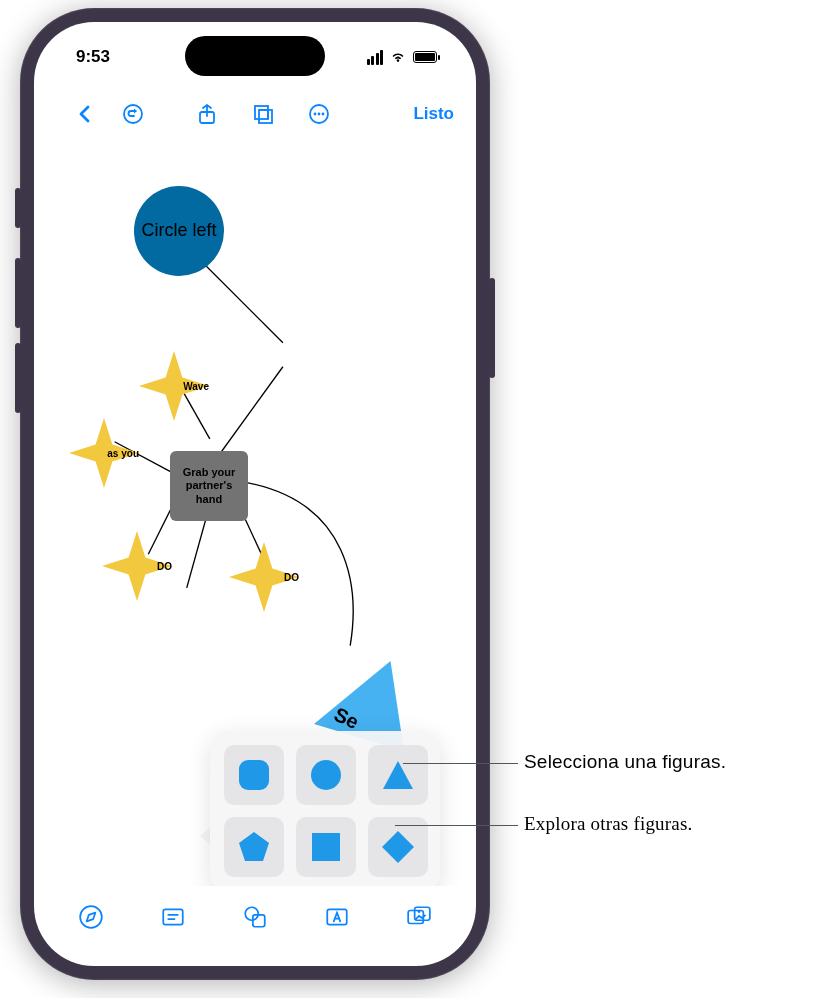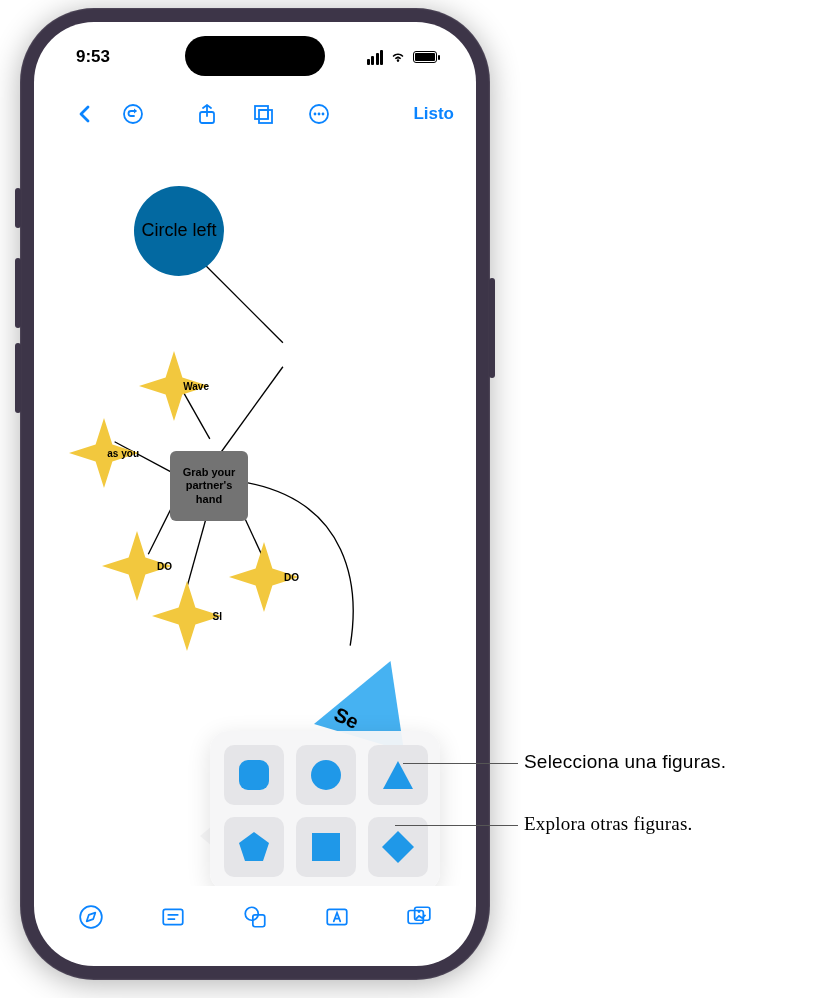--- a/index.html
+++ b/index.html
@@ -310,26 +310,20 @@
             <path fill="#f2c83e" d="M50 0 L62 38 L100 50 L62 62 L50 100 L38 62 L0 50 L38 38 Z"></path>
           </svg>
         <span>DO</span>
       </div>
       <div class="star4 shape-label-sm" style="left:195px; top:406px;">
         <svg viewBox="0 0 100 100">
             <path fill="#f2c83e" d="M50 0 L62 38 L100 50 L62 62 L50 100 L38 62 L0 50 L38 38 Z"></path>
           </svg>
         <span>DO</span>
       </div>
-      <div class="star4 shape-label-sm" style="left:118px; top:445px;">
-        <svg viewBox="0 0 100 100">
-            <path fill="#f2c83e" d="M50 0 L62 38 L100 50 L62 62 L50 100 L38 62 L0 50 L38 38 Z"></path>
-          </svg>
-        <span>SI</span>
-      </div>
 
       <svg class="triangle-peek" viewBox="0 0 100 100">
         <path fill="#46b2f2" d="M85 0 L100 100 L0 70 Z"></path>
       </svg>
       <span class="triangle-peek-label">Se</span>
 
       <div class="popover-arrow"></div>
       <div class="popover">
         <div class="pop-tile">
             <svg width="36" height="36" viewBox="0 0 36 36">

